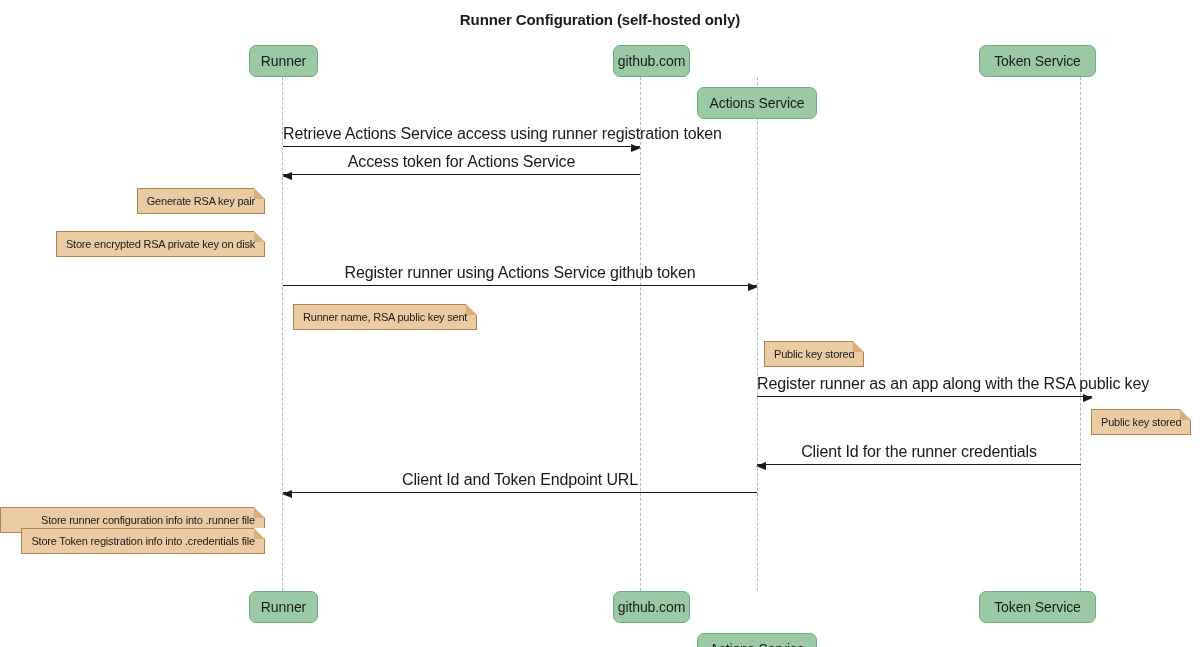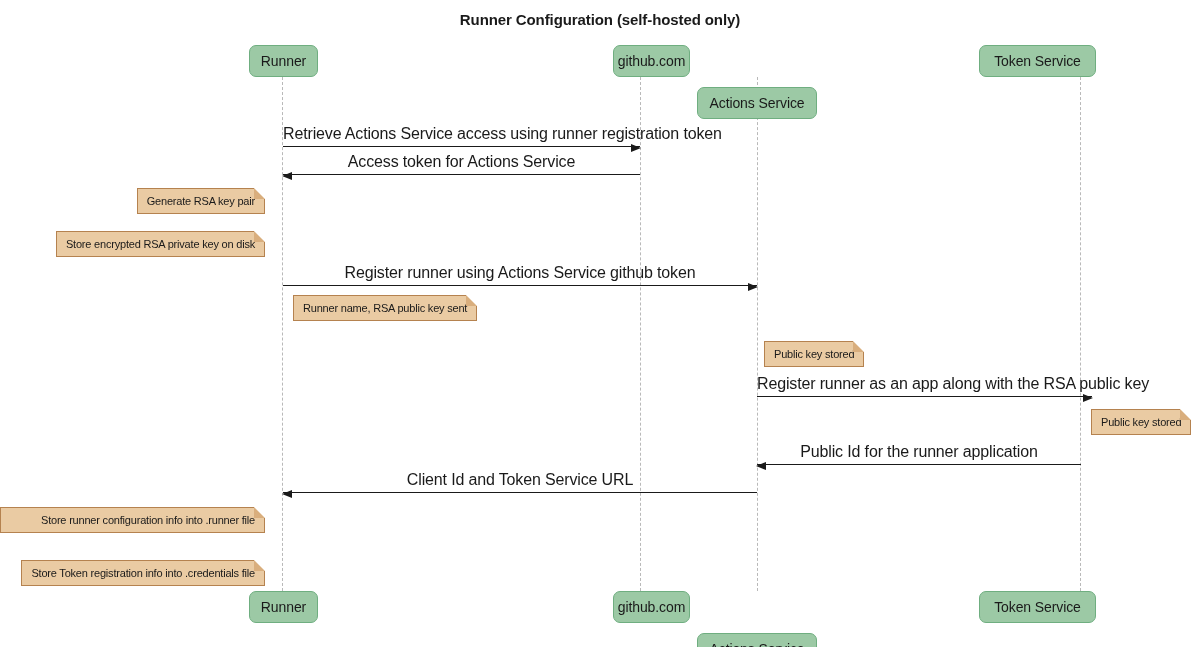--- a/index.html
+++ b/index.html
@@ -63,25 +63,25 @@
   }
   .note::before{
     content:"";position:absolute;top:-1px;right:-1px;width:0;height:0;
     border-style:solid;border-width:0 11px 11px 0;
     border-color:#ffffff #ffffff var(--note-fold) var(--note-fold);
   }
   .note-left{right:935px;}
   .n1{top:93px;}
   .n2{top:188px;}
   .n3{top:231px;}
-  .n4{left:293px;top:295px;}
+  .n4{left:293px;top:304px;}
   .n5{left:764px;top:341px;}
   .n6{left:1091px;top:409px;}
   .n7{top:507px;padding-left:40px;}
-  .n8{top:560px;margin-left:23px;}
+  .n8{top:528px;margin-left:23px;}
 </style>
 </head>
 <body>
 
 <div class="canvas">
 
   <div class="title">Runner Configuration (self-hosted only)</div>
 
   <div class="lifeline l-runner"></div>
   <div class="lifeline l-github"></div>
@@ -107,26 +107,26 @@
     <span class="msg-label">Register runner using Actions Service github token</span>
     <div class="msg-line"></div>
     <div class="msg-head"></div>
   </div>
   <div class="msg m4 dir-right">
     <span class="msg-label">Register runner as an app along with the RSA public key</span>
     <div class="msg-line"></div>
     <div class="msg-head"></div>
   </div>
   <div class="msg m5 dir-left">
-    <span class="msg-label">Public Id for the runner application</span>
+    <span class="msg-label">Client Id for the runner credentials</span>
     <div class="msg-line"></div>
     <div class="msg-head"></div>
   </div>
   <div class="msg m6 dir-left">
-    <span class="msg-label">Client Id and Token Service URL</span>
+    <span class="msg-label">Client Id and Token Endpoint URL</span>
     <div class="msg-line"></div>
     <div class="msg-head"></div>
   </div>
 
   <div class="note note-left n3">Store encrypted RSA private key on disk</div>
   <div class="note note-left n2">Generate RSA key pair</div>
   <div class="note n4">Runner name, RSA public key sent</div>
   <div class="note n5">Public key stored</div>
   <div class="note n6">Public key stored</div>
   <div class="note note-left n7">Store runner configuration info into .runner file</div>

